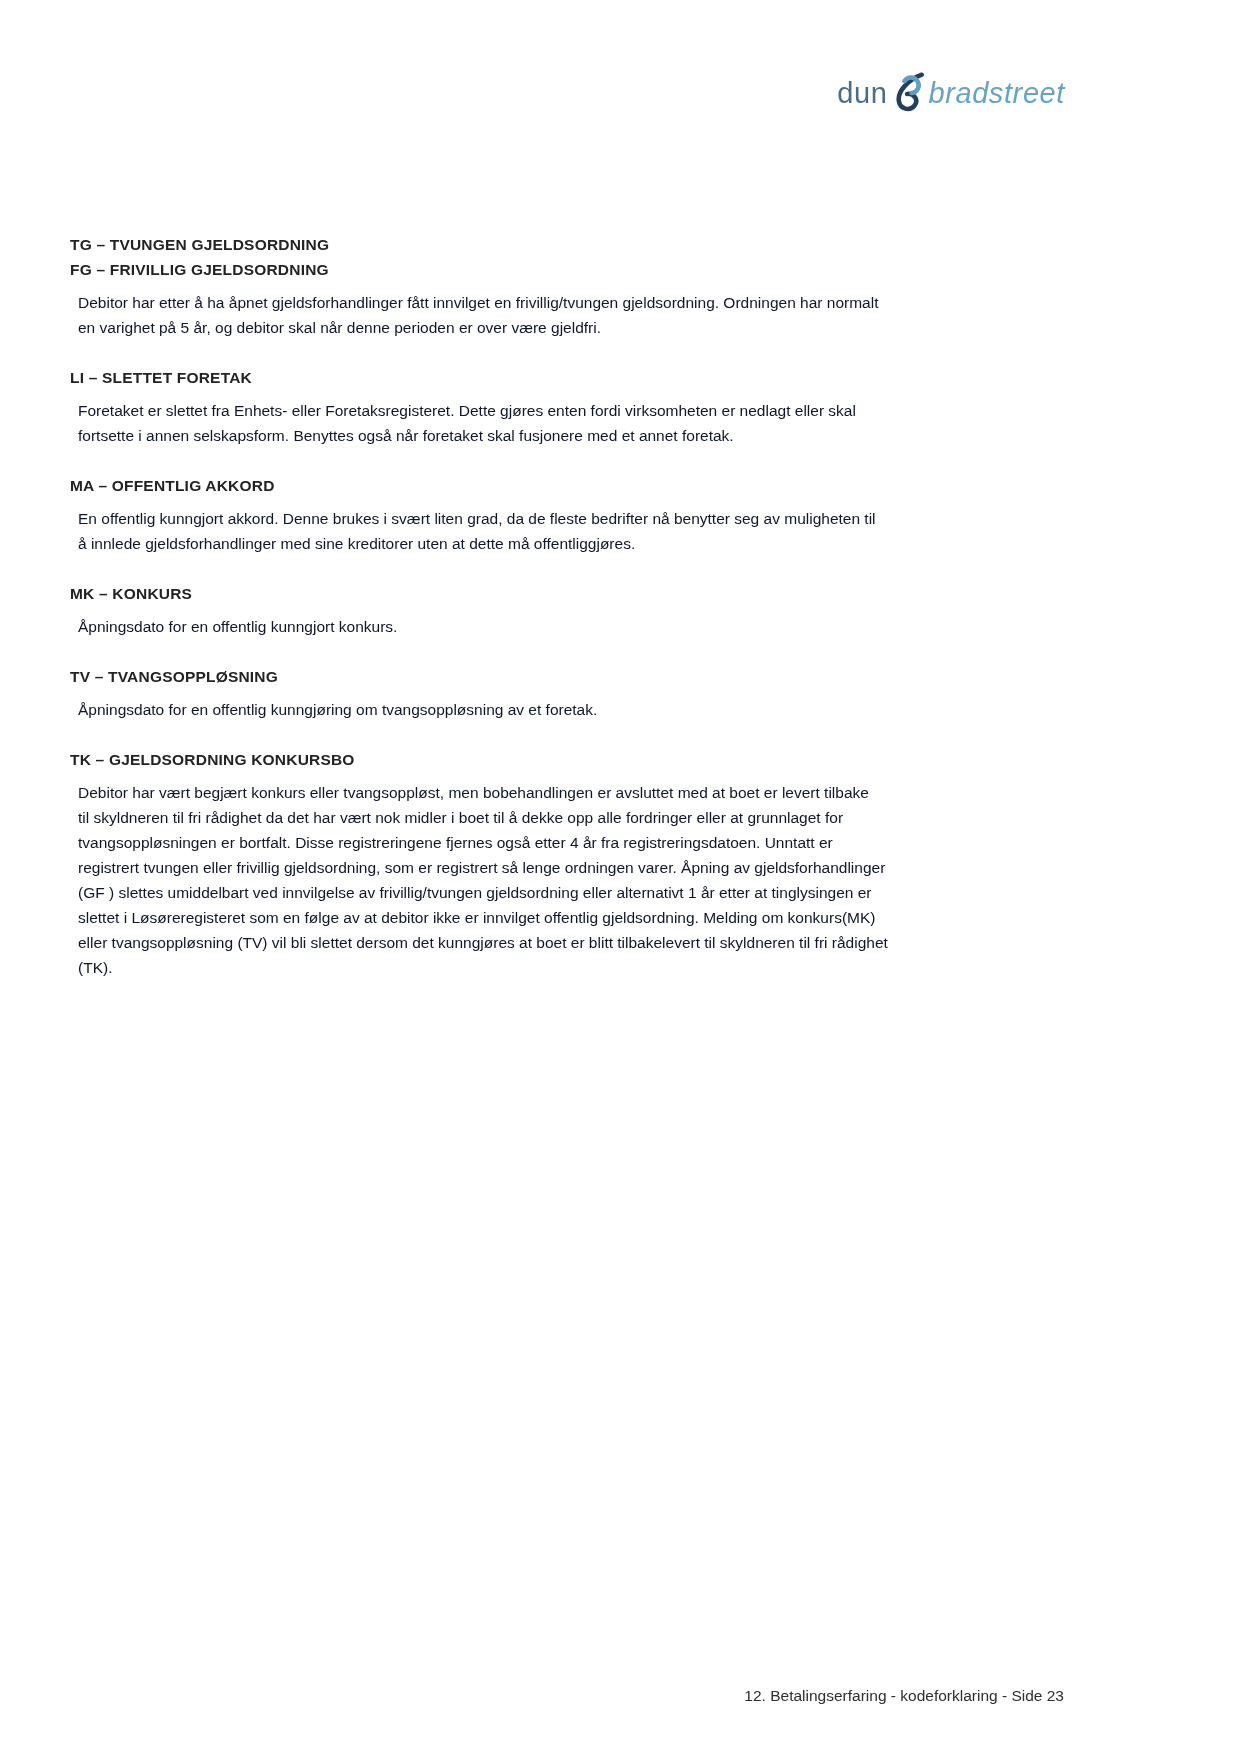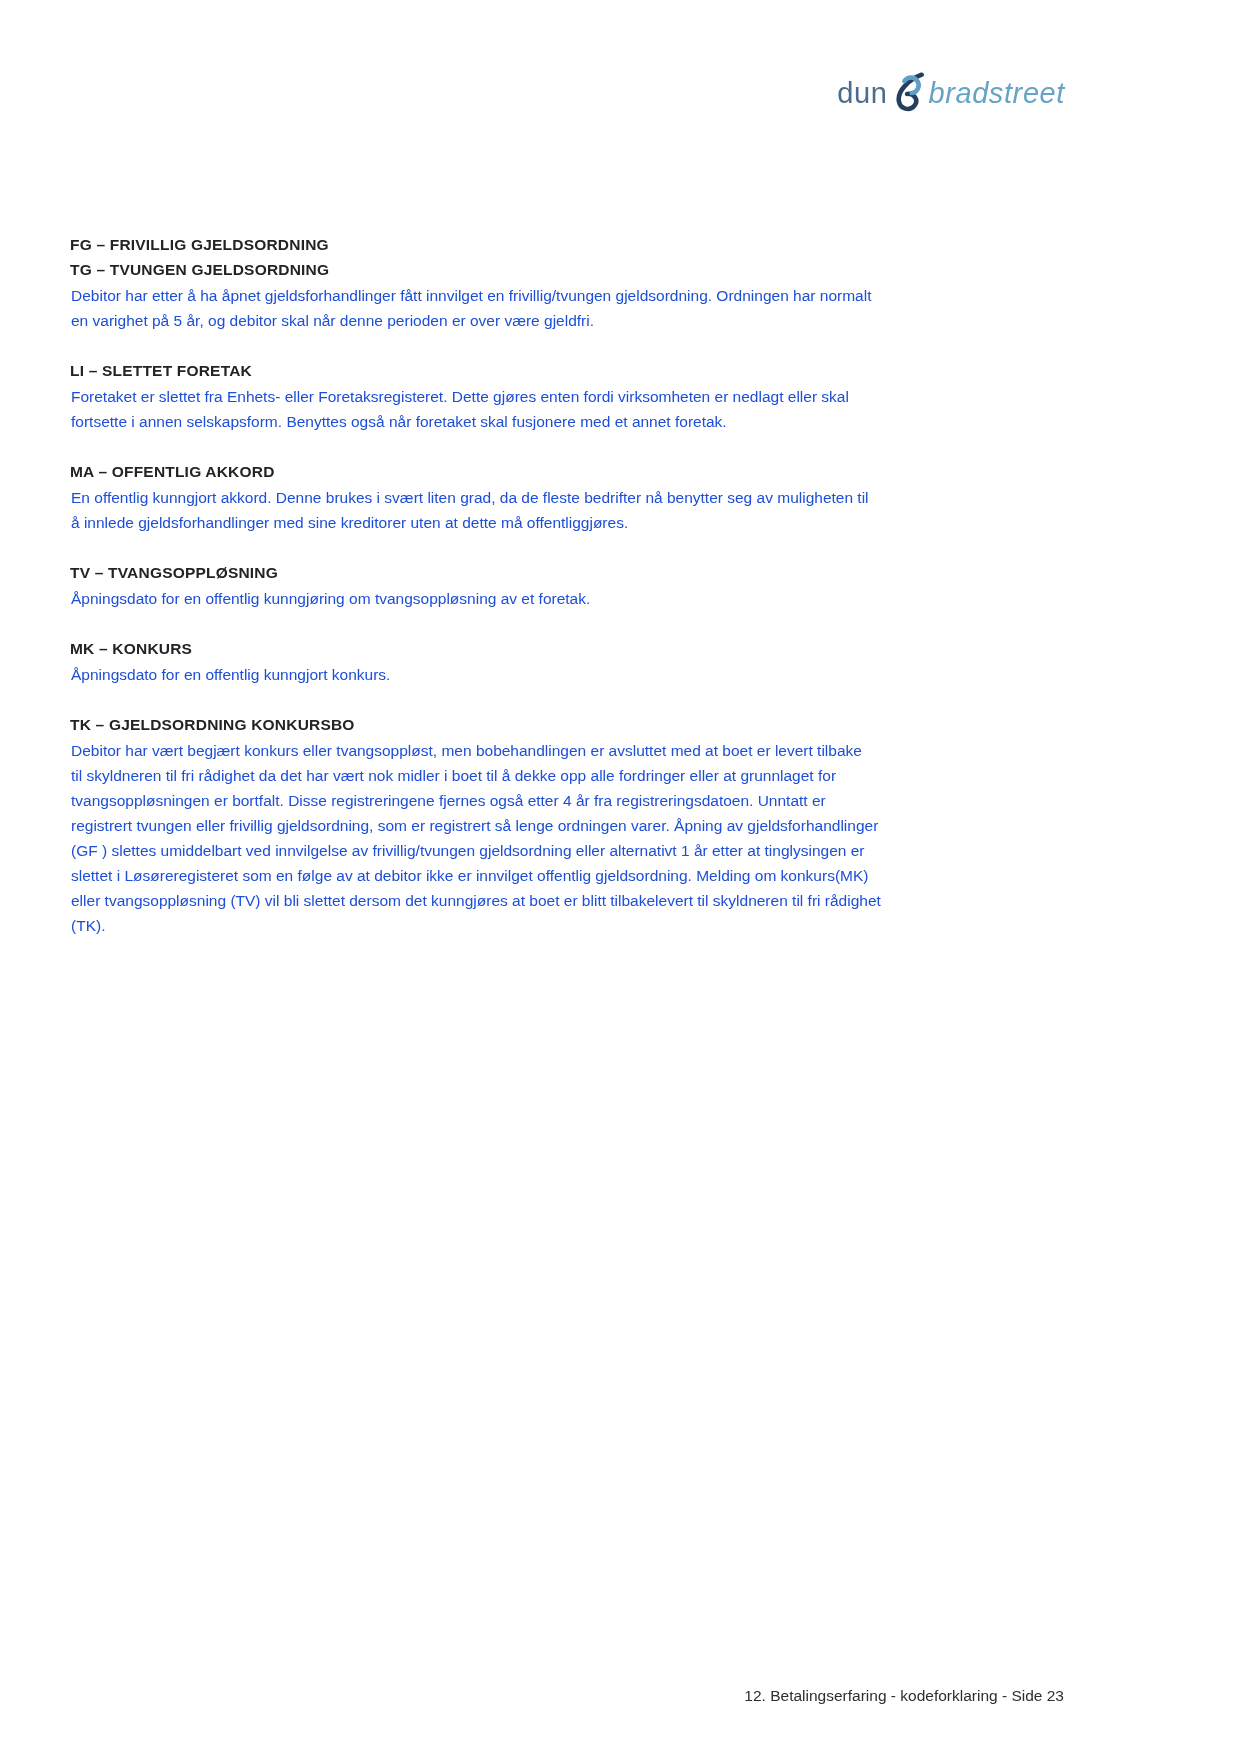--- a/index.html
+++ b/index.html
@@ -51,26 +51,26 @@
   .section { margin: 0 0 25px 0; }
   .section h3 {
     margin: 0;
     font-size: 15.5px;
     font-weight: 700;
     line-height: 25px;
     letter-spacing: 0.2px;
     color: #232323;
   }
   .section p {
-    margin: 1px;
+    margin: 8px;
     font-size: 15.5px;
     font-weight: 400;
     line-height: 25px;
     white-space: pre;
-    color: #1d4ed8;
+    color: #0f172a;
   }
   
   .footer {
     position: absolute;
     top: 1686px;
     right: 177px;
     font-size: 15.5px;
     line-height: 20px;
     color: #2e2e2e;
     text-align: center;
@@ -88,46 +88,46 @@
         <path d="M33 3 C20 8 6 20 8 32 c1.5 9 12 11 17 5 5-6 0-14-8-13" fill="none" stroke="#223f5e" stroke-width="5" stroke-linecap="round"></path>
         <path d="M14 10 a8.5 8.5 0 1 1 8 13" fill="none" stroke="#5f9fc5" stroke-width="5" stroke-linecap="round"></path>
       </svg>
     </span>
     <span class="brad">bradstreet</span>
   </div>
 
   <main class="content">
 
     <div class="section">
+      <h3>TG – TVUNGEN GJELDSORDNING</h3>
       <h3>FG – FRIVILLIG GJELDSORDNING</h3>
-      <h3>TG – TVUNGEN GJELDSORDNING</h3>
       <p>Debitor har etter å ha åpnet gjeldsforhandlinger fått innvilget en frivillig/tvungen gjeldsordning. Ordningen har normalt
 en varighet på 5 år, og debitor skal når denne perioden er over være gjeldfri.</p>
     </div>
 
     <div class="section">
       <h3>LI – SLETTET FORETAK</h3>
       <p>Foretaket er slettet fra Enhets- eller Foretaksregisteret. Dette gjøres enten fordi virksomheten er nedlagt eller skal
 fortsette i annen selskapsform. Benyttes også når foretaket skal fusjonere med et annet foretak.</p>
     </div>
 
     <div class="section">
       <h3>MA – OFFENTLIG AKKORD</h3>
       <p>En offentlig kunngjort akkord. Denne brukes i svært liten grad, da de fleste bedrifter nå benytter seg av muligheten til
 å innlede gjeldsforhandlinger med sine kreditorer uten at dette må offentliggjøres.</p>
     </div>
 
     <div class="section">
-      <h3>TV – TVANGSOPPLØSNING</h3>
-      <p>Åpningsdato for en offentlig kunngjøring om tvangsoppløsning av et foretak.</p>
+      <h3>MK – KONKURS</h3>
+      <p>Åpningsdato for en offentlig kunngjort konkurs.</p>
     </div>
 
     <div class="section">
-      <h3>MK – KONKURS</h3>
-      <p>Åpningsdato for en offentlig kunngjort konkurs.</p>
+      <h3>TV – TVANGSOPPLØSNING</h3>
+      <p>Åpningsdato for en offentlig kunngjøring om tvangsoppløsning av et foretak.</p>
     </div>
 
     <div class="section">
       <h3>TK – GJELDSORDNING KONKURSBO</h3>
       <p>Debitor har vært begjært konkurs eller tvangsoppløst, men bobehandlingen er avsluttet med at boet er levert tilbake
 til skyldneren til fri rådighet da det har vært nok midler i boet til å dekke opp alle fordringer eller at grunnlaget for
 tvangsoppløsningen er bortfalt. Disse registreringene fjernes også etter 4 år fra registreringsdatoen. Unntatt er
 registrert tvungen eller frivillig gjeldsordning, som er registrert så lenge ordningen varer. Åpning av gjeldsforhandlinger
 (GF ) slettes umiddelbart ved innvilgelse av frivillig/tvungen gjeldsordning eller alternativt 1 år etter at tinglysingen er
 slettet i Løsøreregisteret som en følge av at debitor ikke er innvilget offentlig gjeldsordning. Melding om konkurs(MK)

